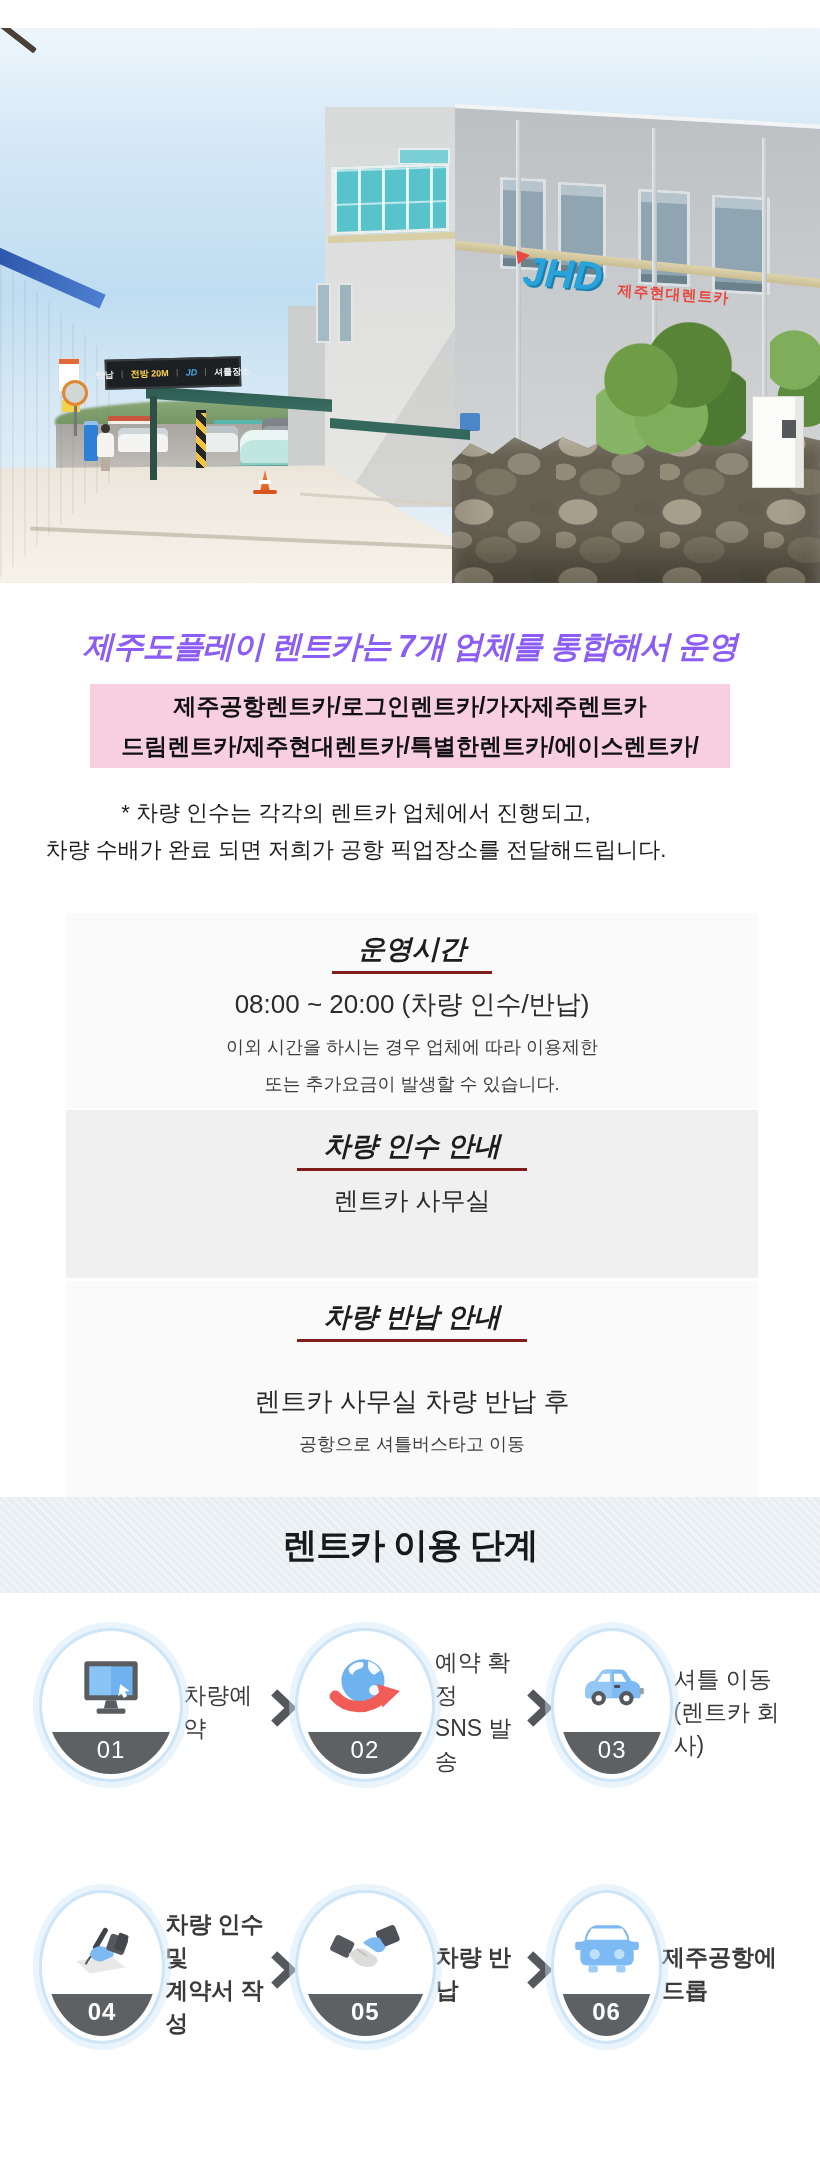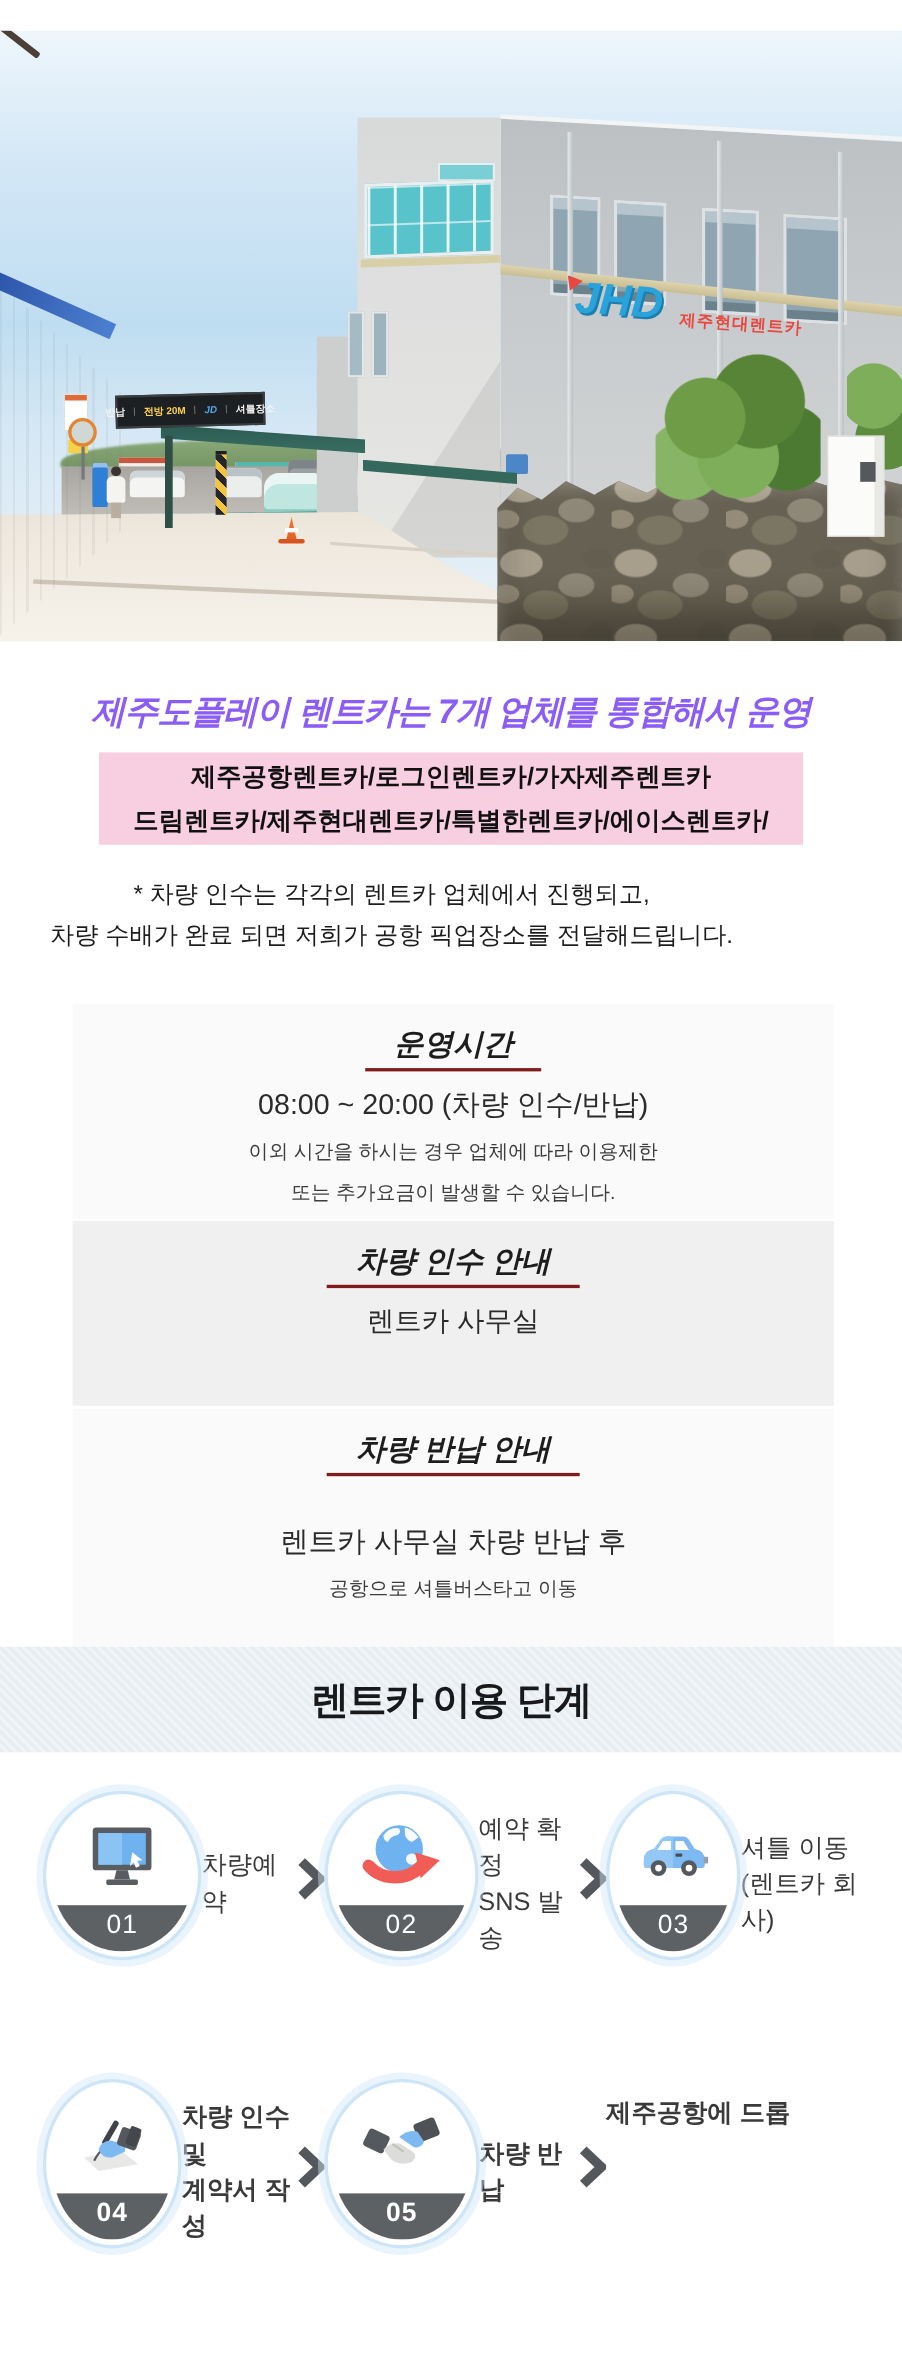--- a/index.html
+++ b/index.html
@@ -407,20 +407,38 @@
         </div>
       </div>
 
       <div class="chev">
         <svg width="30" height="46" viewBox="0 0 30 46">
             <path d="M6 5 L25 23 L6 41" stroke="#54585c" stroke-width="10" fill="none"></path>
           </svg>
       </div>
 
       <div class="step">
+        <div class="circle">
+          <div class="circle-inner">
+            <div class="icon-wrap">
+              <svg width="78" height="78" viewBox="0 0 76 76">
+                <rect x="7" y="30" width="9" height="8" rx="2" fill="#7db9f3"></rect>
+                <rect x="60" y="30" width="9" height="8" rx="2" fill="#7db9f3"></rect>
+                <path d="M16 29 q2-13 11-15 h22 q9 2 11 15 q4 1 4 6 v11 q0 7-7 7 h-38 q-7 0-7-7 v-11 q0-5 4-6z" fill="#7db9f3"></path>
+                <path d="M23 17 h30 q4 6 5 11 h-40 q1-5 5-11z" fill="#ffffff"></path>
+                <circle cx="26" cy="42" r="5" fill="#bee0fa"></circle>
+                <circle cx="50" cy="42" r="5" fill="#bee0fa"></circle>
+                <rect x="20" y="53" width="9" height="7" rx="2" fill="#9ecdf7"></rect>
+                <rect x="47" y="53" width="9" height="7" rx="2" fill="#9ecdf7"></rect>
+              </svg>
+            </div>
+            <div class="segment"></div>
+            <div class="step-num">06</div>
+          </div>
+        </div>
         <div class="step-label">
           <div>제주공항에 드롭</div>
         </div>
       </div>
 
     </div>
   </div>
 
 </div>
 

